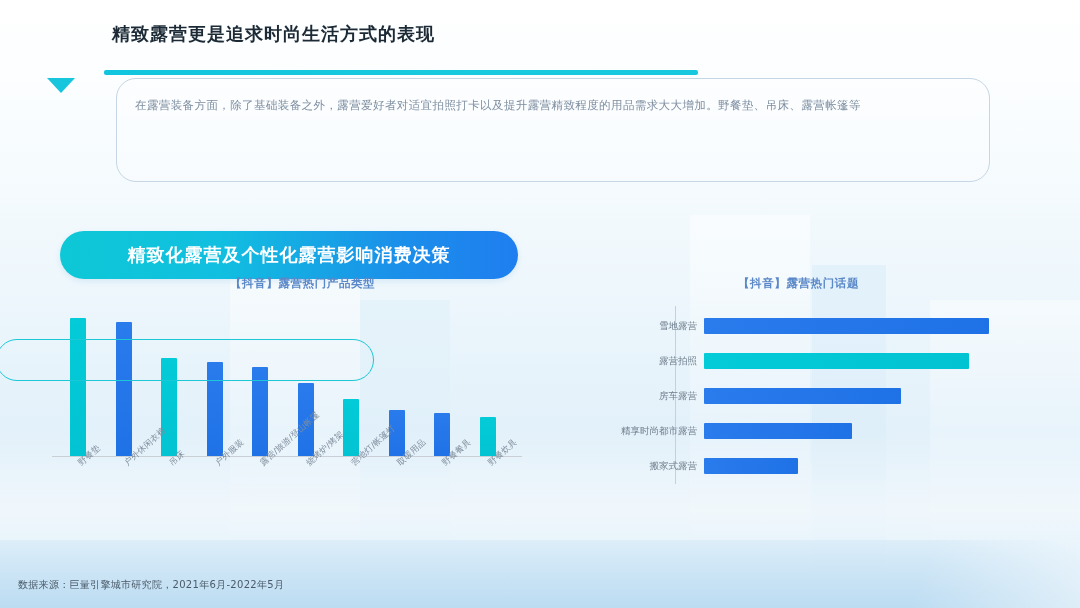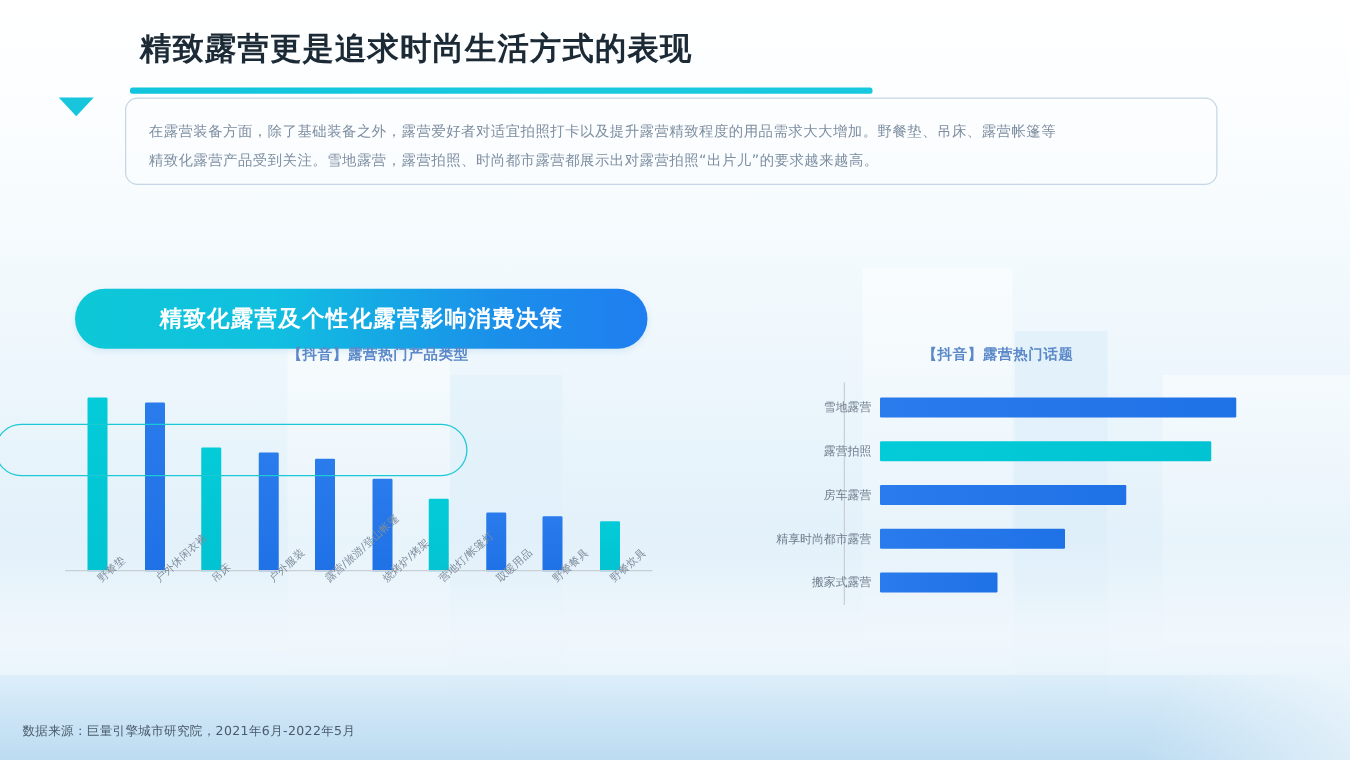--- a/index.html
+++ b/index.html
@@ -52,33 +52,33 @@
     font-weight:bold; color:#0cc7dd; font-size:30px; line-height:28px;
     letter-spacing:-1px; font-family:"DejaVu Sans",sans-serif;
   }
   #badge-pointer {
     position:absolute; left:47px; top:78px; width:0; height:0;
     border-left:14px solid transparent; border-right:14px solid transparent;
     border-top:15px solid #17c6dd;
   }
   #page-title {
     position:absolute; left:112px; top:22px;
-    font-size:25px; font-weight:bold; color:#1c2a36; letter-spacing:1px;
+    font-size:18px; font-weight:bold; color:#1c2a36; letter-spacing:1px;
     font-family:"DejaVu Sans","Liberation Sans",sans-serif;
   }
   #title-rule {
     position:absolute; left:104px; top:70px; width:594px; height:5px;
     background:linear-gradient(90deg,#10c5dd 0%, #19c9de 55%, #18c8de 100%);
     border-radius:2px;
   }
 
   
   #desc-box {
-    position:absolute; left:100px; top:78px; width:874px; height:70px;
-    border:1px solid #c6d6e4; border-radius:10px; background:rgba(255,255,255,.28);
+    position:absolute; left:116px; top:78px; width:874px; height:104px;
+    border:1px solid #c6d6e4; border-radius:20px; background:rgba(255,255,255,.28);
     z-index:4;
   }
   #desc-text {
     position:absolute; left:18px; top:15px; width:840px;
     font-size:11.5px; line-height:23px; color:#7d8ea0; letter-spacing:.4px;
     font-family:"DejaVu Sans","Liberation Sans",sans-serif;
   }
 
   
   .pill {
@@ -168,21 +168,20 @@
 
   <div id="header">
     <div id="badge-pointer"></div>
     <div id="title-rule"></div>
     <div id="page-title">精致露营更是追求时尚生活方式的表现</div>
   </div>
 
   <div id="desc-box">
     <div id="desc-text">
       <div>在露营装备方面，除了基础装备之外，露营爱好者对适宜拍照打卡以及提升露营精致程度的用品需求大大增加。野餐垫、吊床、露营帐篷等</div>
-      <div>精致化露营产品受到关注。雪地露营，露营拍照、时尚都市露营都展示出对露营拍照“出片儿”的要求越来越高。</div>
     </div>
   </div>
 
   <div class="pill" id="pill-left">精致化露营及个性化露营影响消费决策</div>
 
   <div class="chart-title" id="chart-title-left">【抖音】露营热门产品类型</div>
   <div class="chart-title" id="chart-title-right">【抖音】露营热门话题</div>
 
   <div id="vchart">
     <div id="vchart-plot">

